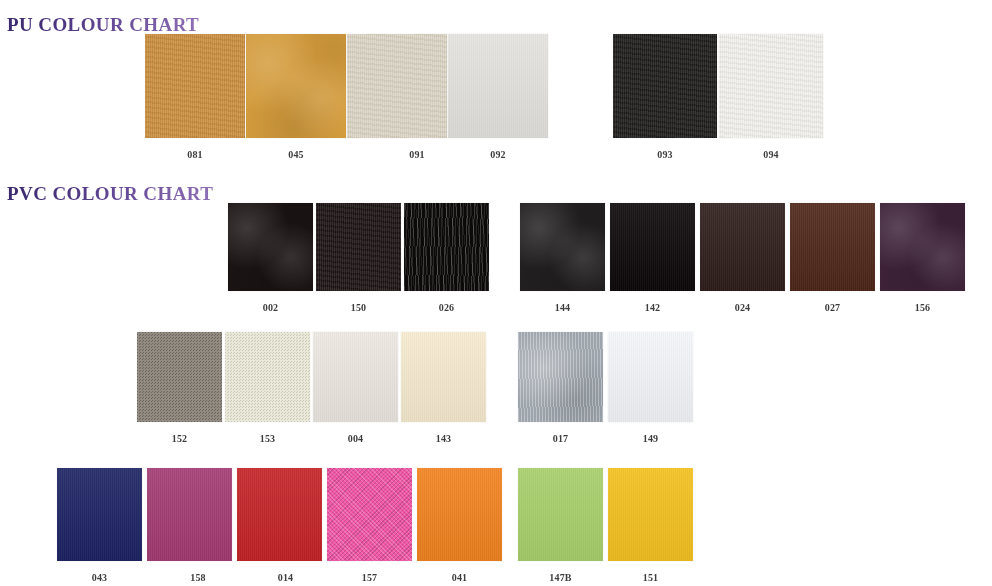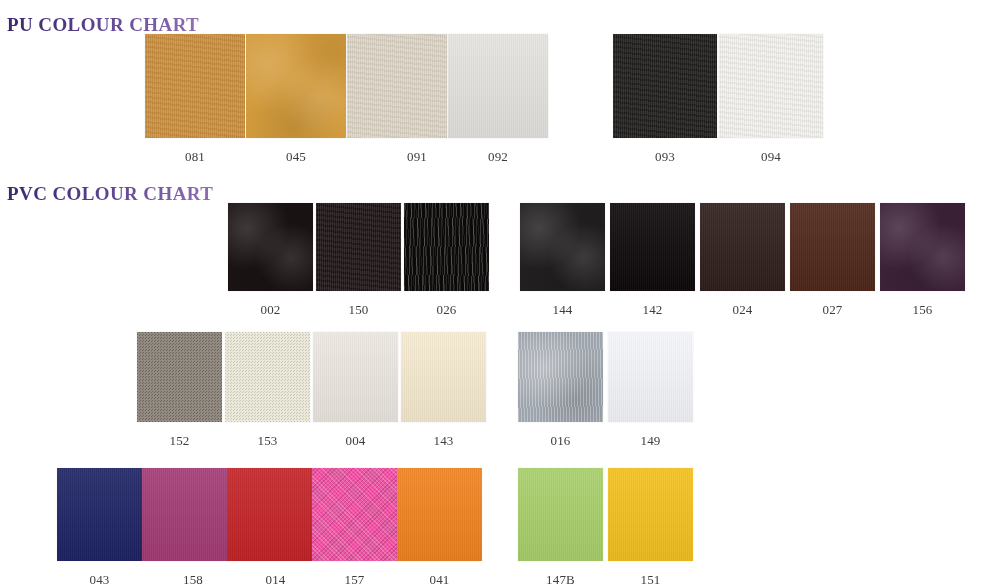--- a/index.html
+++ b/index.html
@@ -34,25 +34,26 @@
   .group{position:absolute;display:flex;align-items:flex-start;}
   .cell{display:flex;flex-direction:column;align-items:center;}
   .sw{
     position:relative;
     overflow:hidden;
     background-repeat:repeat;
     box-shadow:0 0 0 0.5px rgba(0,0,0,.05);
   }
   .lbl{
     font-family:"Liberation Serif", serif;
-    font-size:13px;
+    font-size:10px;
     color:#3d3d3d;
     text-align:center;
     line-height:1;
     letter-spacing:.2px;
+    font-weight:bold;
   }
 
   
   .tex{position:absolute;inset:0;pointer-events:none;}
 
   
   .tex-grain{
     background-image:
       repeating-linear-gradient(90deg,
         rgba(255,255,255,.10) 0px, rgba(255,255,255,.10) 1px,
@@ -245,30 +246,30 @@
             <div class="tex tex-flat"></div>
           </div>
           <div class="lbl" style="margin-top: 12px;">143</div>
         </div>
       </div>
       <div class="group" style="left: 518px; top: 332px; gap: 5px;">
         <div class="cell">
           <div class="sw" style="width: 85px; height: 90px; background: rgb(169, 176, 184);">
             <div class="tex tex-brushed"></div>
           </div>
-          <div class="lbl" style="margin-top: 12px;">016</div>
+          <div class="lbl" style="margin-top: 12px;">017</div>
         </div>
         <div class="cell">
           <div class="sw" style="width: 85px; height: 90px; background: rgb(244, 246, 249);">
             <div class="tex tex-flat"></div>
           </div>
           <div class="lbl" style="margin-top: 12px;">149</div>
         </div>
       </div>
-      <div class="group" style="left: 57px; top: 468px; ">
+      <div class="group" style="left: 57px; top: 468px; gap: 5px;">
         <div class="cell">
           <div class="sw" style="width: 85px; height: 93px; background: rgb(28, 34, 99);">
             <div class="tex tex-flat"></div>
           </div>
           <div class="lbl" style="margin-top: 12px;">043</div>
         </div>
         <div class="cell">
           <div class="sw" style="width: 85px; height: 93px; background: rgb(163, 58, 115);">
             <div class="tex tex-flat"></div>
           </div>

